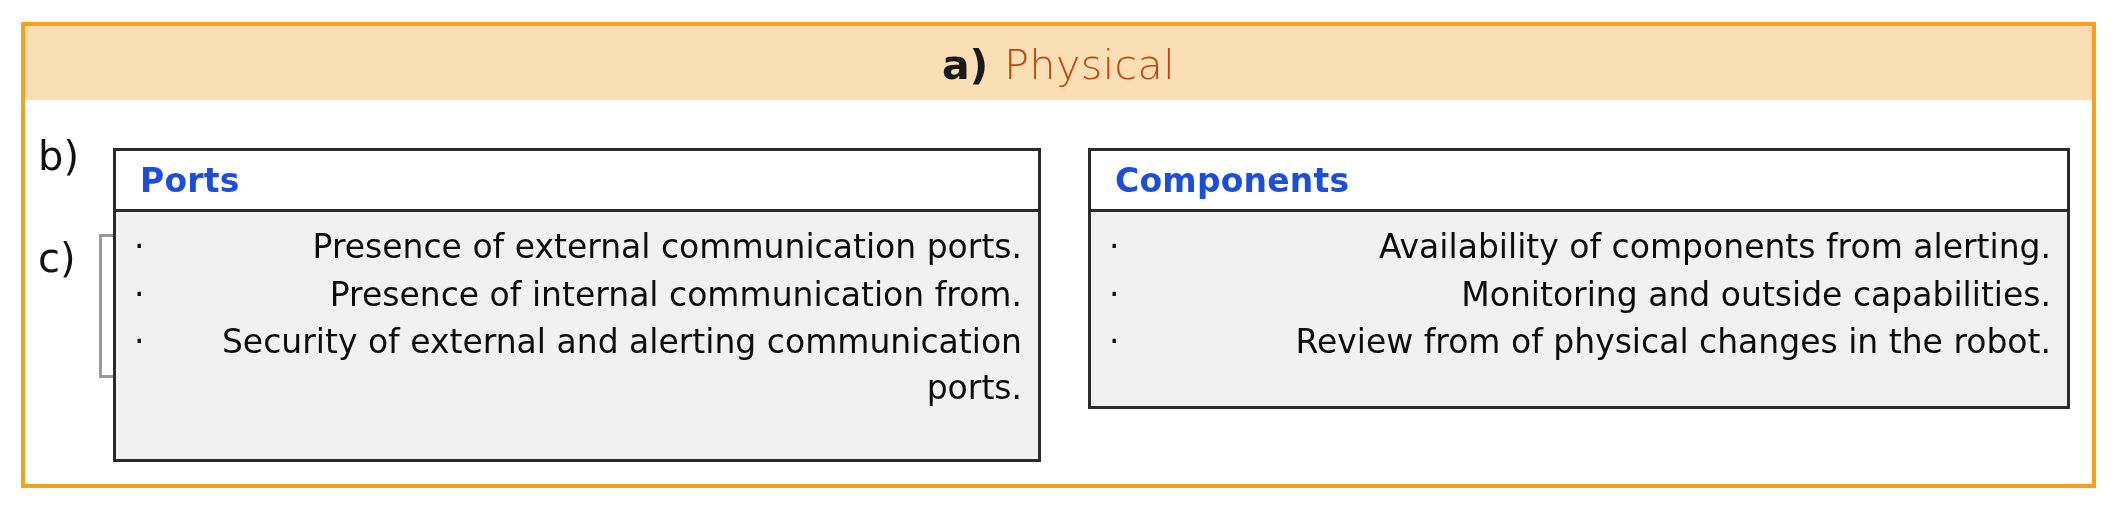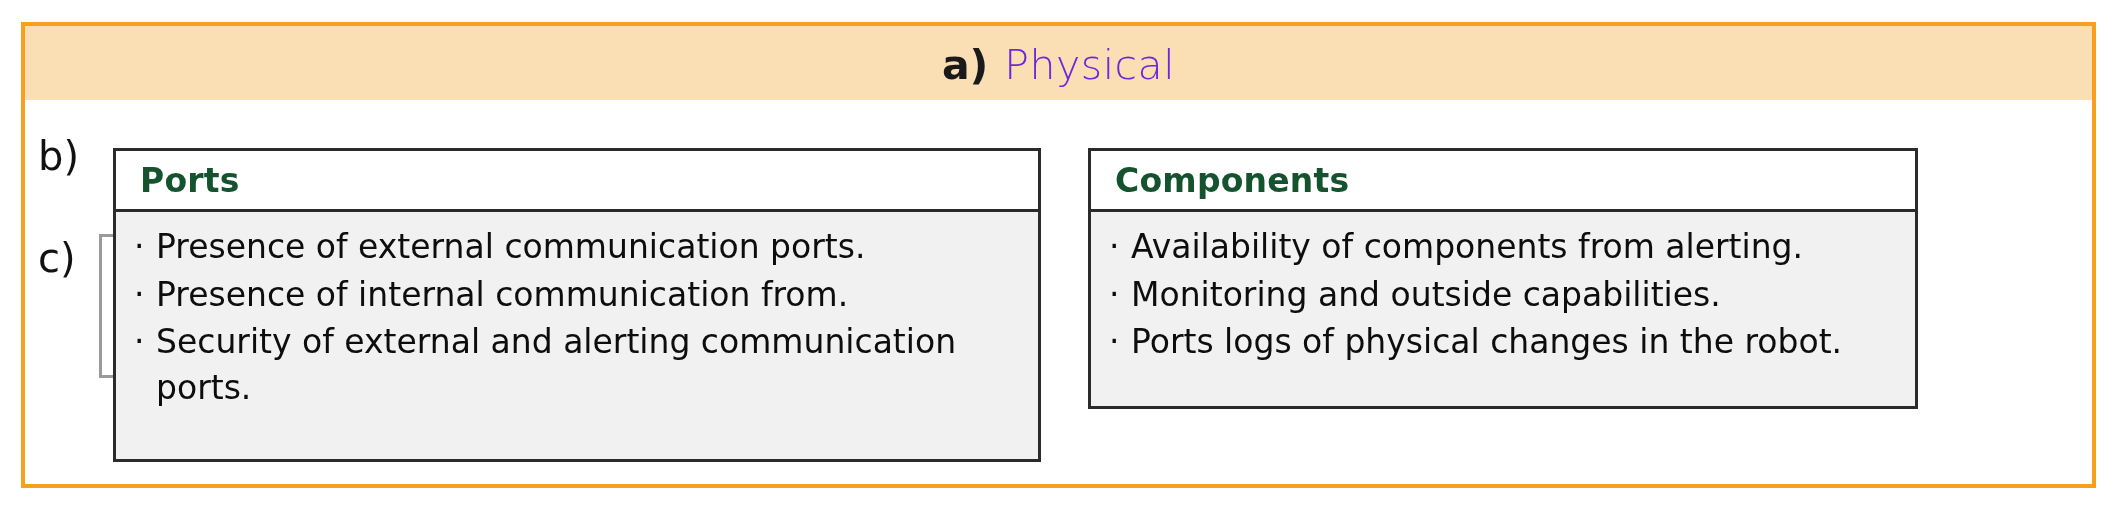--- a/index.html
+++ b/index.html
@@ -52,21 +52,21 @@
   }
   .title-letter {
     font-size: 41px;
     font-weight: 600;
     color: #1a1a1a;
     letter-spacing: 0px;
   }
   .title-text {
     font-size: 41px;
     font-weight: 300;
-    color: #6d28d9;
+    color: #c2410c;
     letter-spacing: 0.5px;
   }
 
   
   .margin-label {
     position: absolute;
     font-size: 40px;
     font-weight: 400;
     color: #111111;
     line-height: 1;
@@ -97,37 +97,37 @@
   }
   .panel-left {
     left: 88px;
     top: 122px;
     width: 928px;
     height: 314px;
   }
   .panel-right {
     left: 1063px;
     top: 122px;
-    width: 830px;
+    width: 982px;
     height: 261px;
   }
 
   .panel-head {
     box-sizing: border-box;
     height: 61px;
     background: #ffffff;
     border-bottom: 3px solid #2b2b2b;
     display: flex;
     align-items: center;
     padding-left: 24px;
   }
   .panel-head-text {
     font-size: 33px;
     font-weight: 700;
-    color: #14532d;
+    color: #1d4ed8;
     letter-spacing: 0.2px;
   }
 
   .panel-body {
     padding: 12px 16px 10px 18px;
   }
 
   .bullet-row {
     display: flex;
     align-items: flex-start;
@@ -138,20 +138,21 @@
     margin-bottom: 2px;
   }
   .bullet-mark {
     flex: 0 0 auto;
     width: 22px;
     text-align: left;
     color: #0d0d0d;
   }
   .bullet-text {
     flex: 1 1 auto;
+    text-align: right;
   }
 </style>
 </head>
 <body>
 
 <div id="screenshot">
 
   <div class="card">
 
     <div class="title-band">
@@ -202,20 +203,20 @@
           <span class="bullet-text">Availability of components from alerting.</span>
         </div>
 
         <div class="bullet-row">
           <span class="bullet-mark">·</span>
           <span class="bullet-text">Monitoring and outside capabilities.</span>
         </div>
 
         <div class="bullet-row">
           <span class="bullet-mark">·</span>
-          <span class="bullet-text">Ports logs of physical changes in the robot.</span>
+          <span class="bullet-text">Review from of physical changes in the robot.</span>
         </div>
 
       </div>
     </div>
 
   </div>
 </div>
 
 </body></html>

